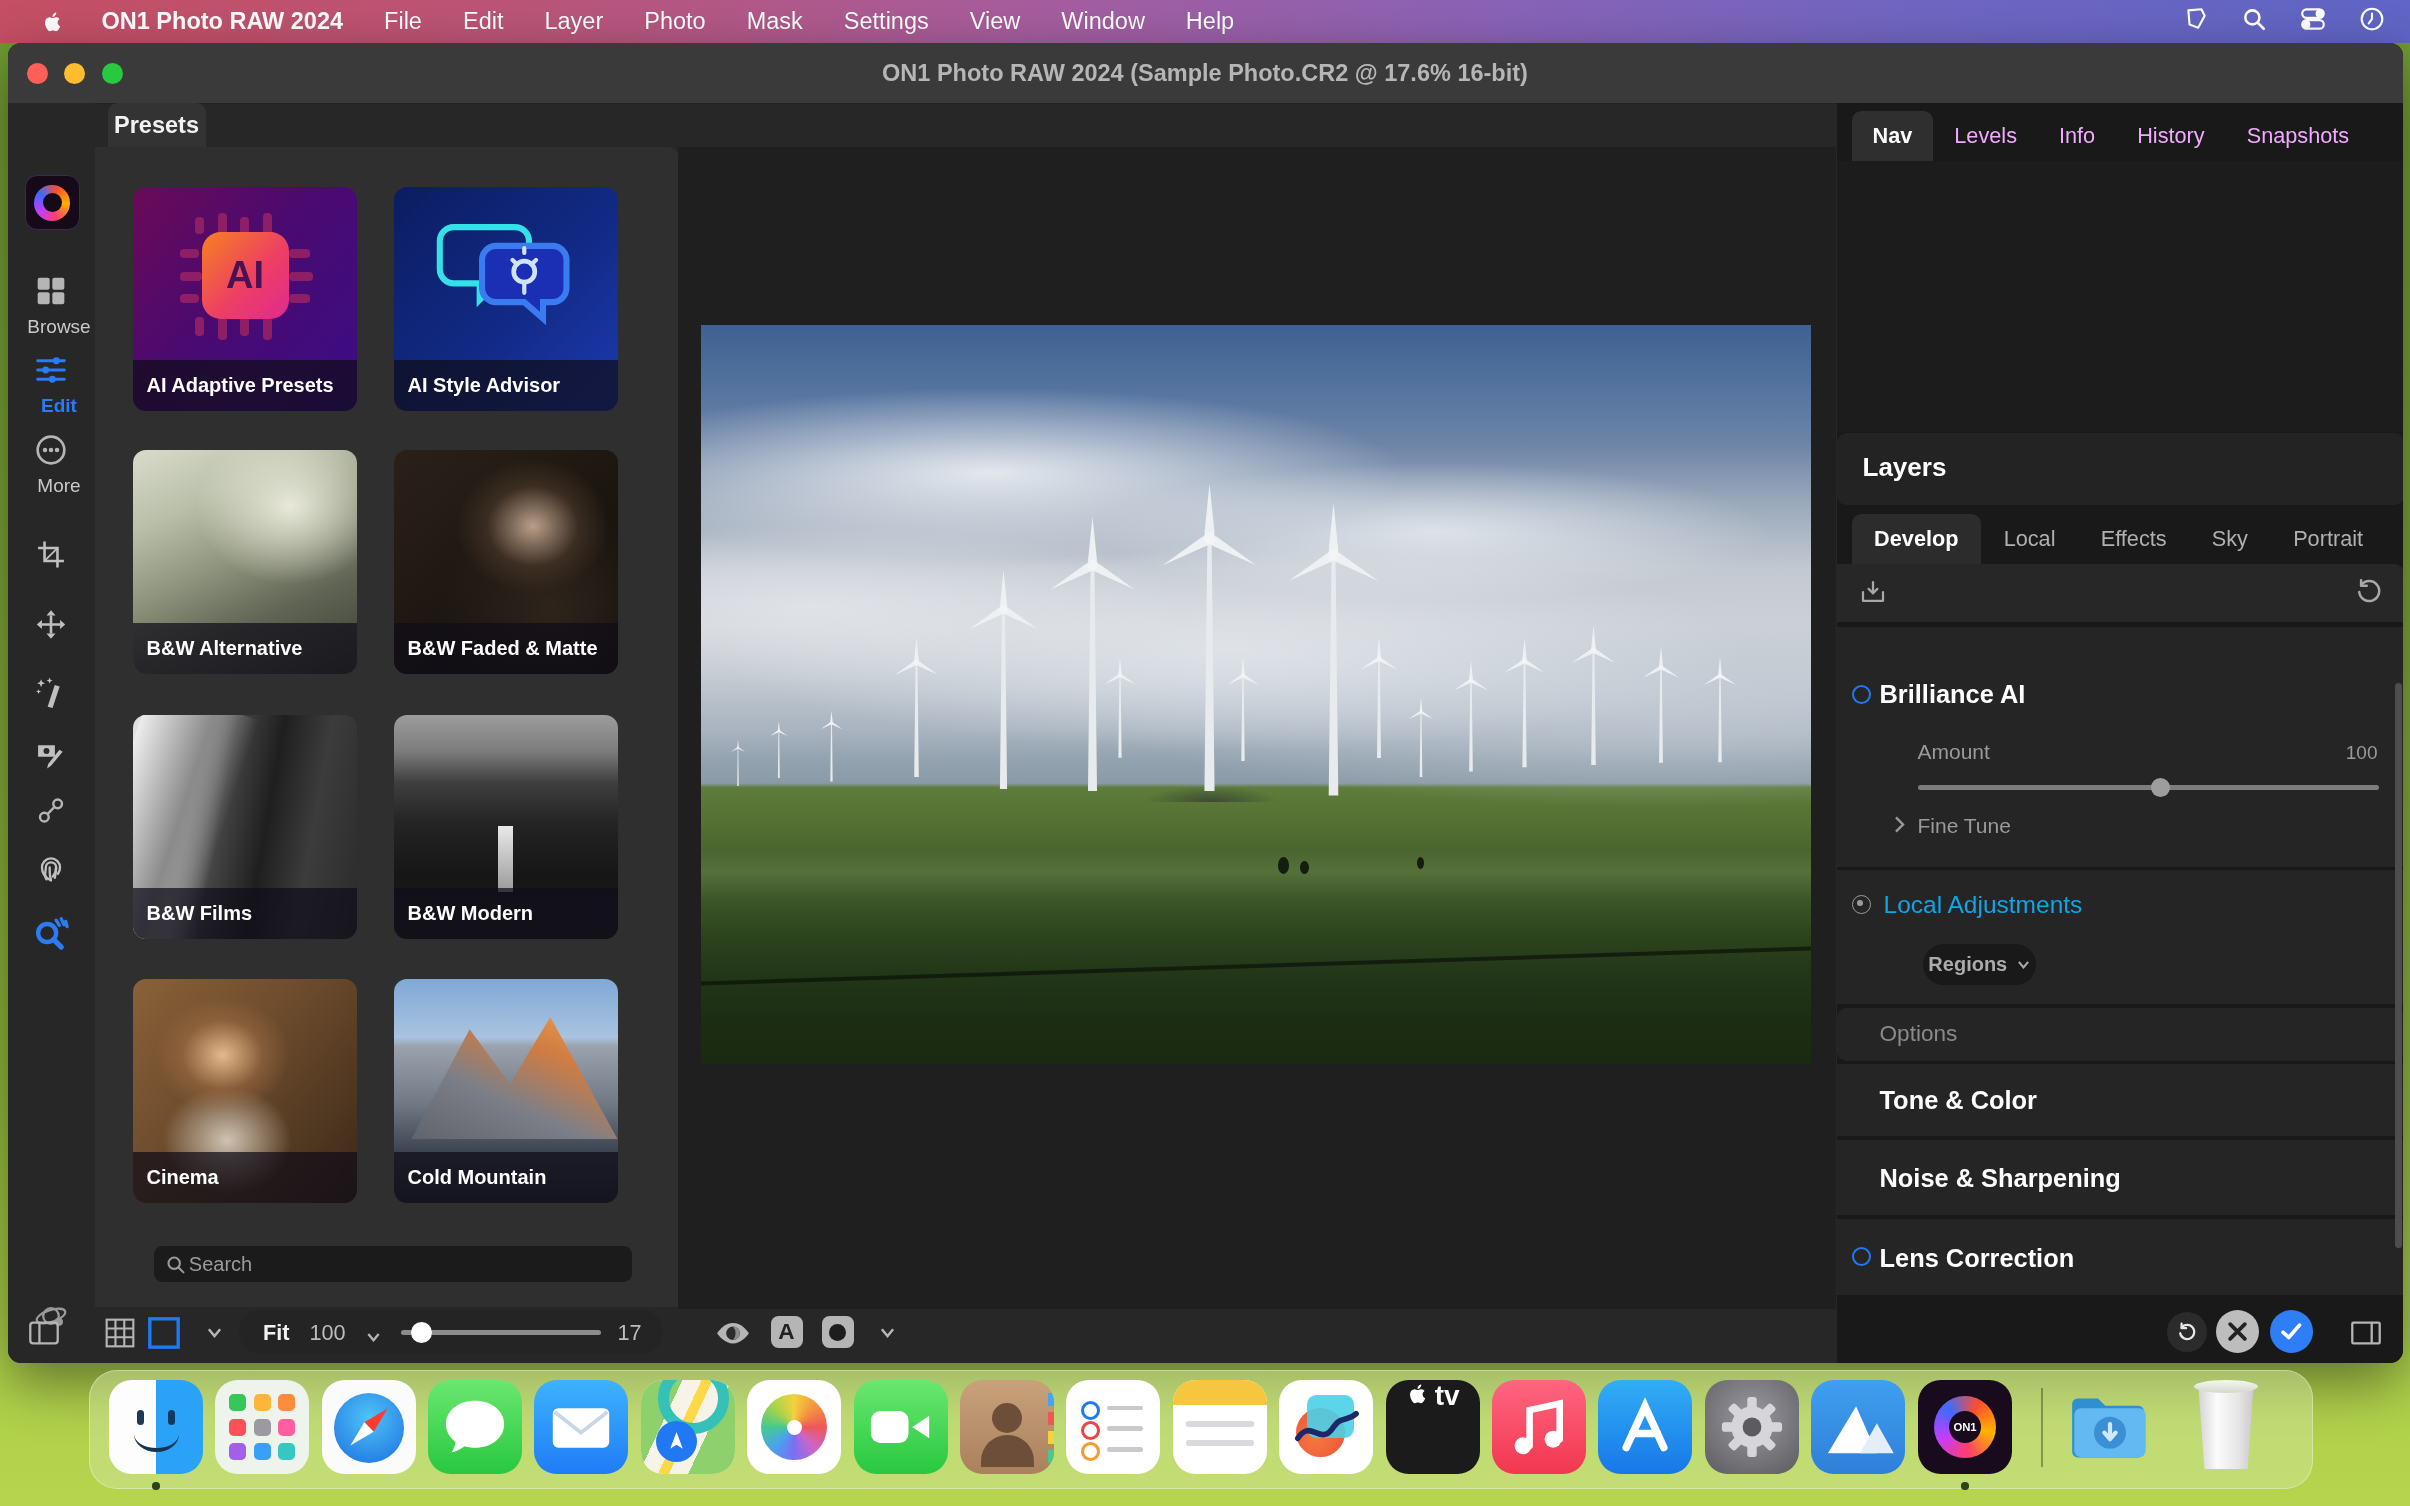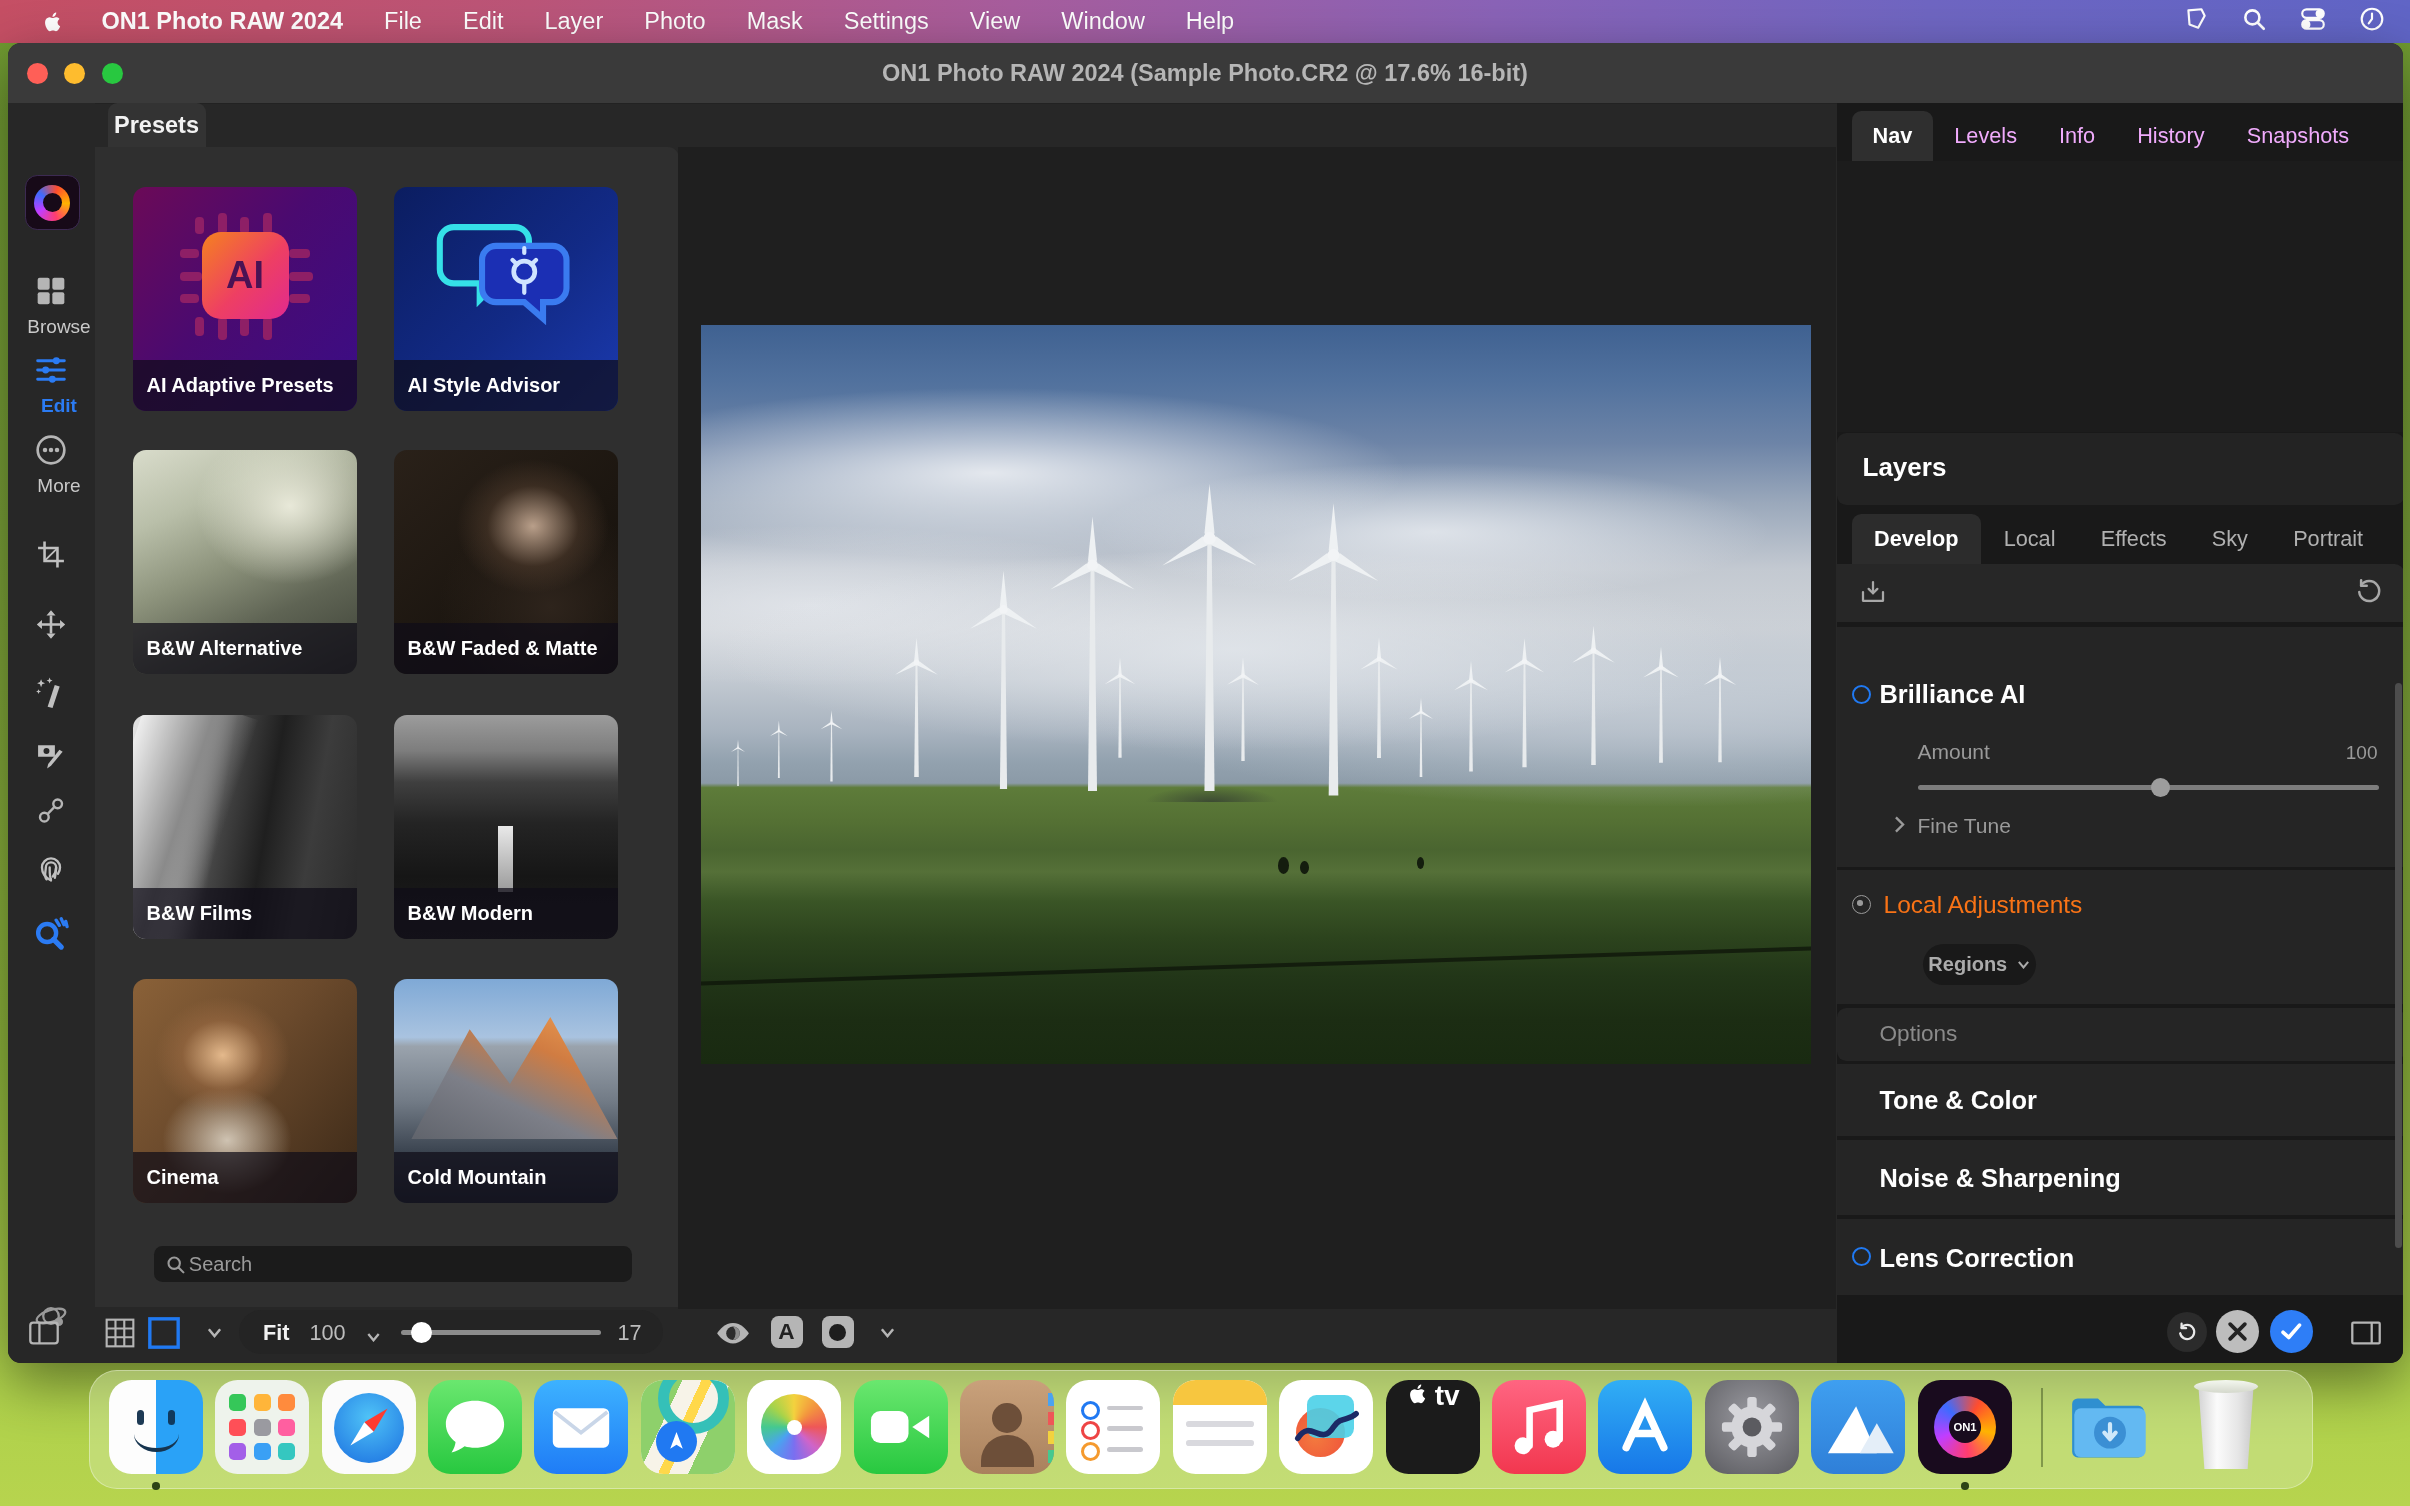--- a/index.html
+++ b/index.html
@@ -465,21 +465,21 @@
           <span class="sliderknob" style="left:50.6%"></span>
         </div>
         <span style="position:absolute;left:55px;top:188px"><svg width="15" height="19" viewBox="0 0 10 16" fill="none" stroke="#9a9a9a" stroke-width="2">
               <path d="M2 2 L8 8 L2 14"></path>
             </svg></span>
         <span class="graylabel" style="left:81px;top:187px">Fine Tune</span>
       </div>
 
       <div class="rsec" style="top:767px;height:134px">
         <span class="ringdot" style="left:15px;top:24.5px"></span>
-        <span class="graylabel" style="left:47px;top:21px;font-size:24.5px;color:#f97316">Local Adjustments</span>
+        <span class="graylabel" style="left:47px;top:21px;font-size:24.5px;color:#0ea5e9">Local Adjustments</span>
         <div class="pill" style="left:86px;top:74px;width:113px;height:41px">
           <span>Regions</span>
           <svg width="13" height="9.4" viewBox="0 0 14 10" fill="none" stroke="#ababab" stroke-width="2.2">
               <path d="M2 2 L7 8 L12 2"></path>
             </svg>
         </div>
       </div>
 
       <div class="rsec" style="top:905px;height:53px;border-radius:9.4px">
         <span class="graylabel" style="left:43px;top:13px;font-size:22.6px;color:#8a8a8a">Options</span>

